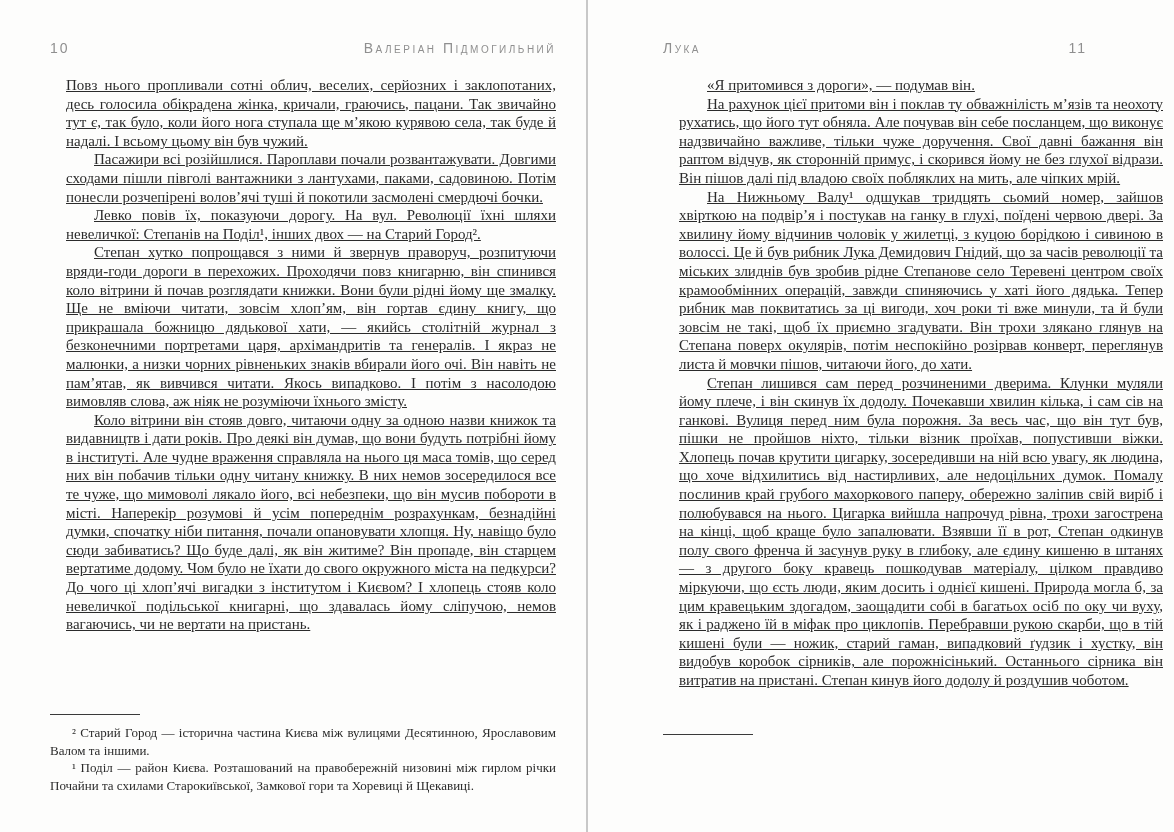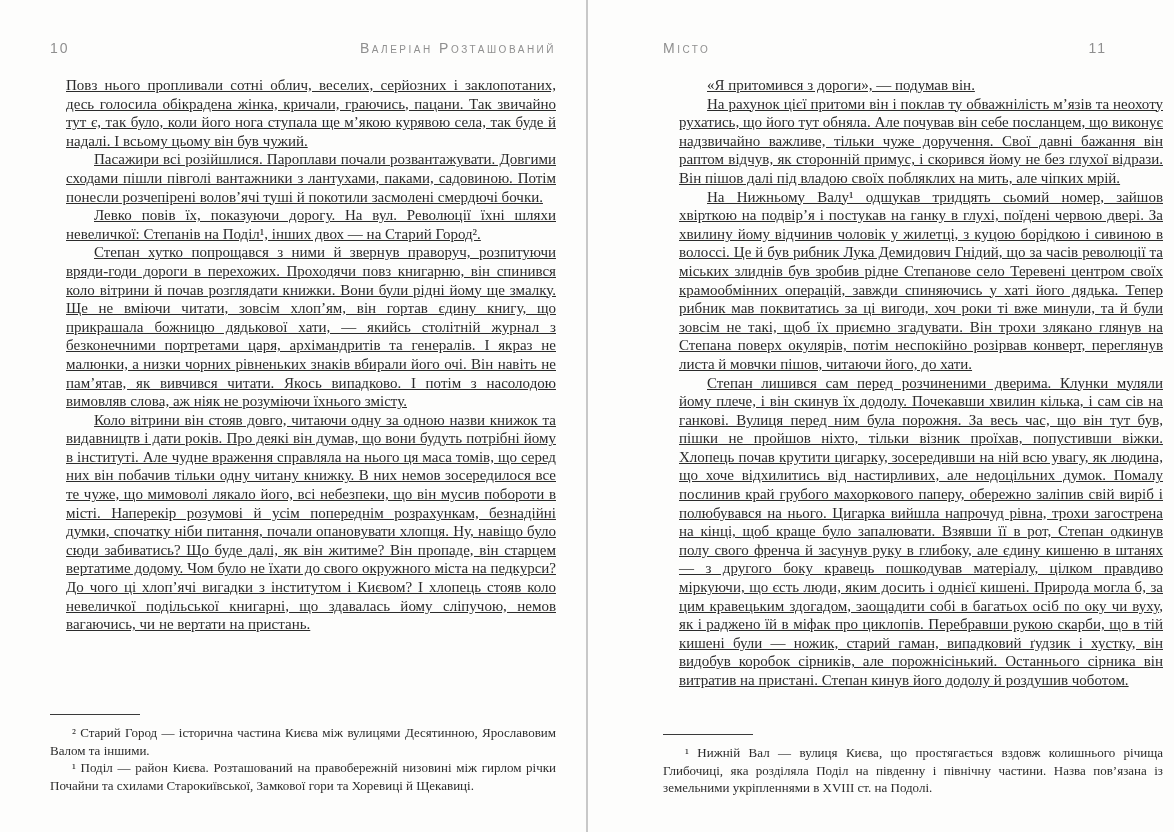--- a/index.html
+++ b/index.html
@@ -50,21 +50,21 @@
     color: var(--header);
     font-size: 14px;
     letter-spacing: 2.5px;
     font-variant: small-caps;
   }
   .page-number {
     font-variant: normal;
     letter-spacing: 2px;
     font-size: 14px;
   }
-  .page-right .page-number { margin-right: 56px; }
+  .page-right .page-number { margin-right: 76px; }
   .body-text {
     position: absolute;
     top: 76px;
     left: 16px;
     right: 0;
     font-size: 15px;
     line-height: 18.6px;
     text-align: justify;
     text-decoration: underline;
   }
@@ -92,52 +92,49 @@
   }
 </style>
 </head>
 <body>
 
 <div class="spread">
 
   <section class="page page-left">
     <header class="page-header">
       <span class="page-number">10</span>
-      <span class="running-title">Валеріан Розташований</span>
+      <span class="running-title">Валеріан Підмогильний</span>
     </header>
     <div class="body-text">
         <p class="para noindent">Повз нього пропливали сотні облич, веселих, серйозних і заклопотаних, десь голосила обікрадена жінка, кричали, граючись, пацани. Так звичайно тут є, так було, коли його нога ступала ще м’якою курявою села, так буде й надалі. І всьому цьому він був чужий.</p>
         <p class="para">Пасажири всі розійшлися. Пароплави почали розвантажувати. Довгими сходами пішли півголі вантажники з лантухами, паками, садовиною. Потім понесли розчепірені волов’ячі туші й покотили засмолені смердючі бочки.</p>
         <p class="para">Левко повів їх, показуючи дорогу. На вул. Революції їхні шляхи невеличкої: Степанів на Поділ¹, інших двох — на Старий Город².</p>
         <p class="para">Степан хутко попрощався з ними й звернув праворуч, розпитуючи вряди-годи дороги в перехожих. Проходячи повз книгарню, він спинився коло вітрини й почав розглядати книжки. Вони були рідні йому ще змалку. Ще не вміючи читати, зовсім хлоп’ям, він гортав єдину книгу, що прикрашала божницю дядькової хати, — якийсь столітній журнал з безконечними портретами царя, архімандритів та генералів. І якраз не малюнки, а низки чорних рівненьких знаків вбирали його очі. Він навіть не пам’ятав, як вивчився читати. Якось випадково. І потім з насолодою вимовляв слова, аж ніяк не розуміючи їхнього змісту.</p>
         <p class="para">Коло вітрини він стояв довго, читаючи одну за одною назви книжок та видавництв і дати років. Про деякі він думав, що вони будуть потрібні йому в інституті. Але чудне враження справляла на нього ця маса томів, що серед них він побачив тільки одну читану книжку. В них немов зосередилося все те чуже, що мимоволі лякало його, всі небезпеки, що він мусив побороти в місті. Наперекір розумові й усім попереднім розрахункам, безнадійні думки, спочатку ніби питання, почали опановувати хлопця. Ну, навіщо було сюди забиватись? Що буде далі, як він житиме? Він пропаде, він старцем вертатиме додому. Чом було не їхати до свого окружного міста на педкурси? До чого ці хлоп’ячі вигадки з інститутом і Києвом? І хлопець стояв коло невеличкої подільської книгарні, що здавалась йому сліпучою, немов вагаючись, чи не вертати на пристань.</p>
       </div>
     <div class="footnotes">
       <div class="fn-rule"></div>
       <div class="fn-list">
           <p class="footnote">²  Старий Город — історична частина Києва між вулицями Десятинною, Ярославовим Валом та іншими.</p>
           <p class="footnote">¹  Поділ — район Києва. Розташований на правобережній низовині між гирлом річки Почайни та схилами Старокиївської, Замкової гори та Хоревиці й Щекавиці.</p>
         </div>
     </div>
   </section>
 
   <section class="page page-right">
     <header class="page-header">
-      <span class="running-title">Місто</span>
+      <span class="running-title">Лука</span>
       <span class="page-number">11</span>
     </header>
     <div class="body-text">
         <p class="para">«Я притомився з дороги», — подумав він.</p>
         <p class="para">На рахунок цієї притоми він і поклав ту обважнілість м’язів та неохоту рухатись, що його тут обняла. Але почував він себе посланцем, що виконує надзвичайно важливе, тільки чуже доручення. Свої давні бажання він раптом відчув, як сторонній примус, і скорився йому не без глухої відрази. Він пішов далі під владою своїх побляклих на мить, але чіпких мрій.</p>
         <p class="para">На Нижньому Валу¹ одшукав тридцять сьомий номер, зайшов хвірткою на подвір’я і постукав на ганку в глухі, поїдені червою двері. За хвилину йому відчинив чоловік у жилетці, з куцою борідкою і сивиною в волоссі. Це й був рибник Лука Демидович Гнідий, що за часів революції та міських злиднів був зробив рідне Степанове село Теревені центром своїх крамообмінних операцій, завжди спиняючись у хаті його дядька. Тепер рибник мав поквитатись за ці вигоди, хоч роки ті вже минули, та й були зовсім не такі, щоб їх приємно згадувати. Він трохи злякано глянув на Степана поверх окулярів, потім неспокійно розірвав конверт, переглянув листа й мовчки пішов, читаючи його, до хати.</p>
         <p class="para">Степан лишився сам перед розчиненими дверима. Клунки муляли йому плече, і він скинув їх додолу. Почекавши хвилин кілька, і сам сів на ганкові. Вулиця перед ним була порожня. За весь час, що він тут був, пішки не пройшов ніхто, тільки візник проїхав, попустивши віжки. Хлопець почав крутити цигарку, зосередивши на ній всю увагу, як людина, що хоче відхилитись від настирливих, але недоцільних думок. Помалу послинив край грубого махоркового паперу, обережно заліпив свій виріб і полюбувався на нього. Цигарка вийшла напрочуд рівна, трохи загострена на кінці, щоб краще було запалювати. Взявши її в рот, Степан одкинув полу свого френча й засунув руку в глибоку, але єдину кишеню в штанях — з другого боку кравець пошкодував матеріалу, цілком правдиво міркуючи, що єсть люди, яким досить і однієї кишені. Природа могла б, за цим кравецьким здогадом, заощадити собі в багатьох осіб по оку чи вуху, як і раджено їй в міфак про циклопів. Перебравши рукою скарби, що в тій кишені були — ножик, старий гаман, випадковий ґудзик і хустку, він видобув коробок сірників, але порожнісінький. Останнього сірника він витратив на пристані. Степан кинув його додолу й роздушив чоботом.</p>
       </div>
     <div class="footnotes">
       <div class="fn-rule"></div>
-      <div class="fn-list">
-          <p class="footnote">¹  Нижній Вал — вулиця Києва, що простягається вздовж колишнього річища Глибочиці, яка розділяла Поділ на південну і північну частини. Назва пов’язана із земельними укріпленнями в XVIII ст. на Подолі.</p>
-        </div>
     </div>
   </section>
 
   <div class="page-divider"></div>
 
 </div>
 
 </body></html>

